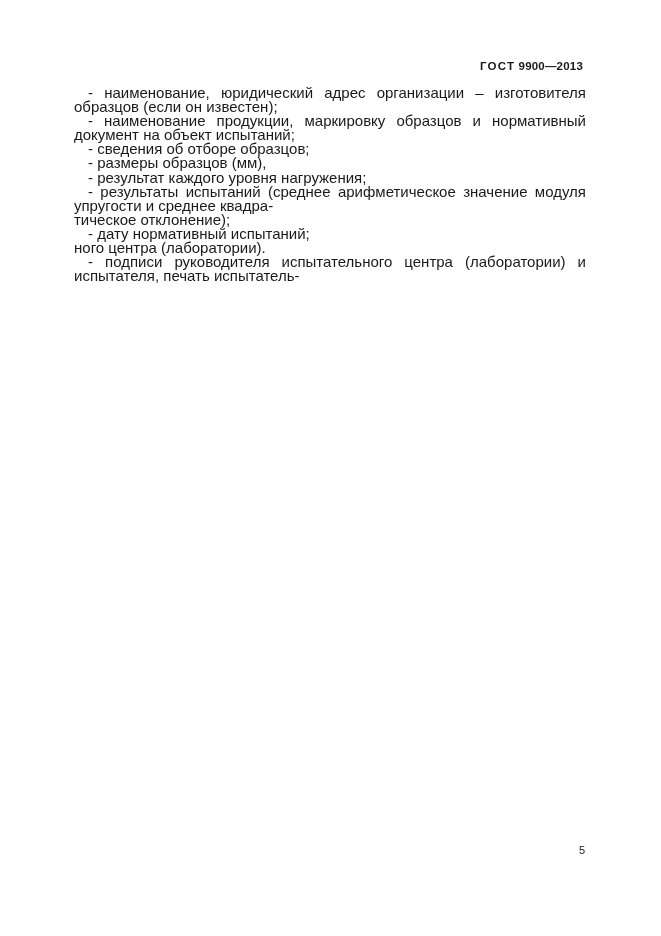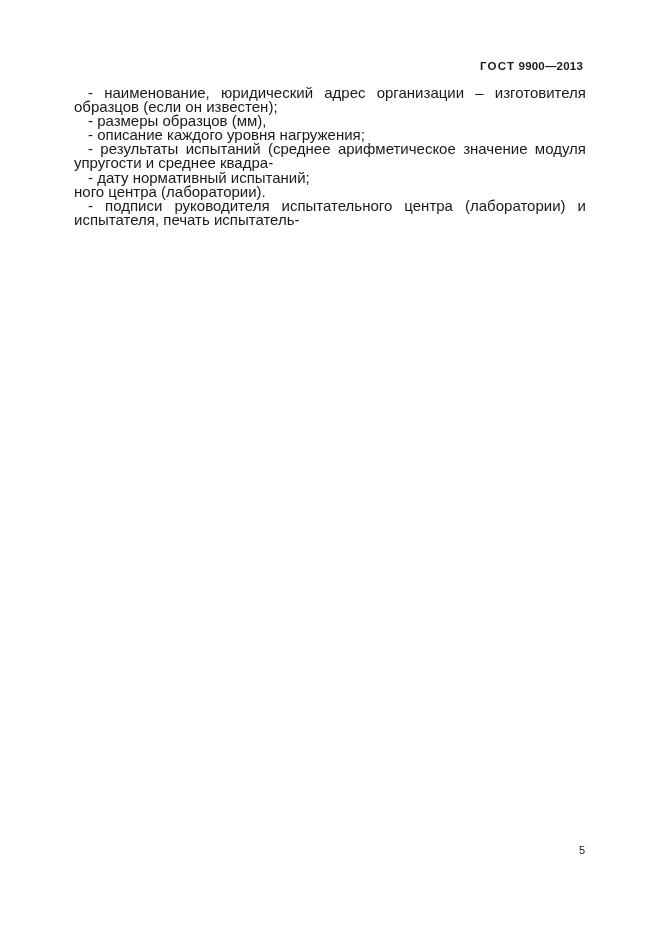--- a/index.html
+++ b/index.html
@@ -63,23 +63,26 @@
 
 <div class="page">
 
   <div class="header">
     <span class="gost-word">ГОСТ</span>
     <span>9900—2013</span>
   </div>
 
   <div class="content">
     <p class="item">- наименование, юридический адрес организации – изготовителя образцов (если он известен);</p>
+    <p class="item">- наименование продукции, маркировку образцов и нормативный документ на объект испытаний;</p>
+    <p class="item">- сведения об отборе образцов;</p>
     <p class="item">- размеры образцов (мм),</p>
-    <p class="item">- описание каждого уровня нагружения;</p>
+    <p class="item">- результат каждого уровня нагружения;</p>
     <p class="item">- результаты испытаний (среднее арифметическое значение модуля упругости и среднее квадра-</p>
+    <p class="item cont">тическое отклонение);</p>
     <p class="item">- дату нормативный испытаний;</p>
     <p class="item cont">ного центра (лаборатории).</p>
     <p class="item">- подписи руководителя испытательного центра (лаборатории) и испытателя, печать испытатель-</p>
   </div>
 
   <div class="page-number">5</div>
 
 </div>
 
 </body></html>

